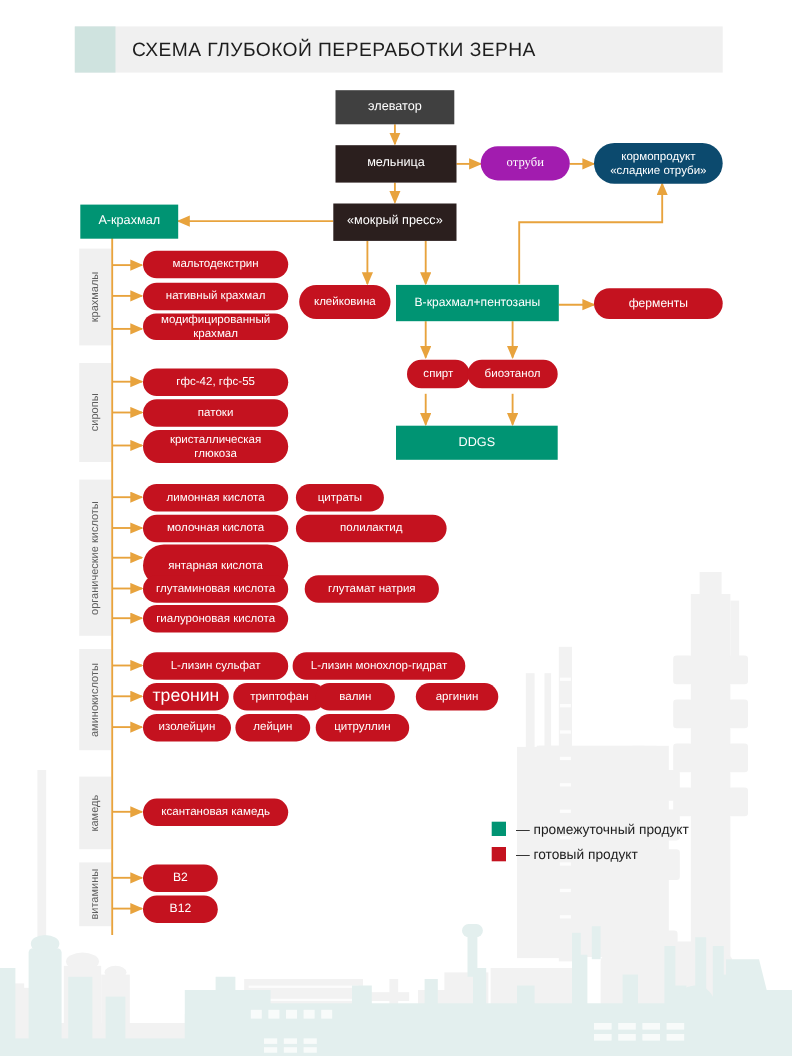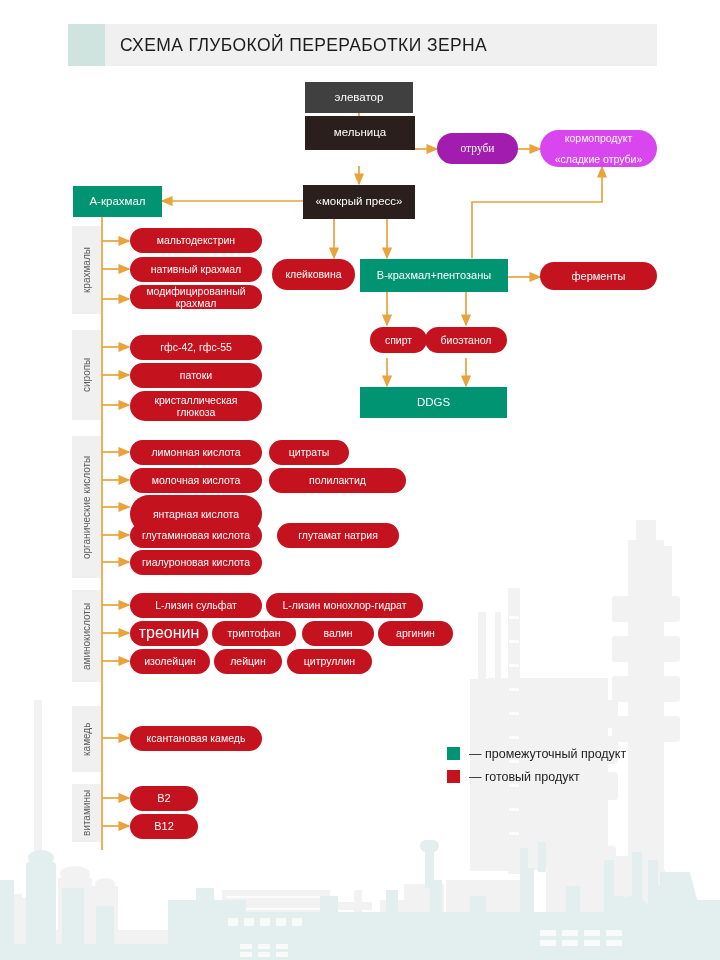--- a/index.html
+++ b/index.html
@@ -39,21 +39,21 @@
     display:flex;align-items:center;justify-content:center;
     text-align:center;color:#ffffff;
     font-size:11px;line-height:1.15;
     box-sizing:border-box;padding:2px 6px;
   }
   .n-gray{background:#404040;border-radius:0;}
   .n-dark{background:#2b1f1e;border-radius:0;}
   .n-green{background:#009473;border-radius:0;}
   .n-green-r{background:#a21caf;border-radius:999px;font-family:Liberation Serif, serif;}
   .n-red{background:#c4121f;border-radius:999px;}
-  .n-red-d{background:#d946ef;border-radius:999px;justify-content:space-between;}
+  .n-red-d{background:#0c4a6e;border-radius:999px;}
 
   
   .grp{
     position:absolute;left:72px;width:29px;background:#f0f0f0;z-index:4;
   }
   .grp span{
     display:block;
     writing-mode:vertical-rl;transform:rotate(180deg);
     font-size:10px;color:#5d5d5d;
     width:29px;text-align:center;
@@ -256,21 +256,21 @@
       <path d="M102,826 L129,826"></path>
     </g>
 
     <g stroke="#e8a33d" stroke-width="1.7" fill="none">
       <path d="M102,215 L102,850"></path>
     </g>
   </svg>
 
   <div class="node n-gray" style="left:305px;top:82px;width:108px;height:31px;font-size:11.5px;">элеватор</div>
 
-  <div class="node n-dark" style="left:305px;top:116px;width:110px;height:34px;font-size:11.5px;">мельница</div>
+  <div class="node n-dark" style="left:305px;top:132px;width:110px;height:34px;font-size:11.5px;">мельница</div>
 
   <div class="node n-dark" style="left:303px;top:185px;width:112px;height:34px;font-size:11.5px;">«мокрый пресс»</div>
 
   <div class="node n-green-r" style="left:437px;top:133px;width:81px;height:31px;font-size:11.5px;">отруби</div>
 
   <div class="node n-red-d" style="left:540px;top:130px;width:117px;height:37px;font-size:10.5px;flex-direction:column;">
     <span>кормопродукт</span>
     <span>«сладкие отруби»</span>
   </div>
 
@@ -332,21 +332,21 @@
   <div class="node n-red" style="left:130px;top:523px;width:132px;height:25px;font-size:10.5px;">глутаминовая кислота</div>
   <div class="node n-red" style="left:277px;top:523px;width:122px;height:25px;font-size:10.5px;">глутамат натрия</div>
 
   <div class="node n-red" style="left:130px;top:550px;width:132px;height:25px;font-size:10.5px;">гиалуроновая кислота</div>
 
   <div class="node n-red" style="left:130px;top:593px;width:132px;height:25px;font-size:10.5px;">L-лизин сульфат</div>
   <div class="node n-red" style="left:266px;top:593px;width:157px;height:25px;font-size:10.5px;">L-лизин монохлор-гидрат</div>
 
   <div class="node n-red" style="left:130px;top:621px;width:78px;height:25px;font-size:16px;">треонин</div>
   <div class="node n-red" style="left:212px;top:621px;width:84px;height:25px;font-size:10.5px;">триптофан</div>
-  <div class="node n-red" style="left:302px;top:621px;width:72px;height:25px;font-size:10.5px;">валин</div>
+  <div class="node n-red" style="left:287px;top:621px;width:72px;height:25px;font-size:10.5px;">валин</div>
   <div class="node n-red" style="left:378px;top:621px;width:75px;height:25px;font-size:10.5px;">аргинин</div>
 
   <div class="node n-red" style="left:130px;top:649px;width:80px;height:25px;font-size:10.5px;">изолейцин</div>
   <div class="node n-red" style="left:214px;top:649px;width:68px;height:25px;font-size:10.5px;">лейцин</div>
   <div class="node n-red" style="left:287px;top:649px;width:85px;height:25px;font-size:10.5px;">цитруллин</div>
 
   <div class="node n-red" style="left:130px;top:726px;width:132px;height:25px;font-size:10.5px;">ксантановая камедь</div>
 
   <div class="node n-red" style="left:130px;top:786px;width:68px;height:25px;font-size:11px;">В2</div>
   <div class="node n-red" style="left:130px;top:814px;width:68px;height:25px;font-size:11px;">В12</div>

